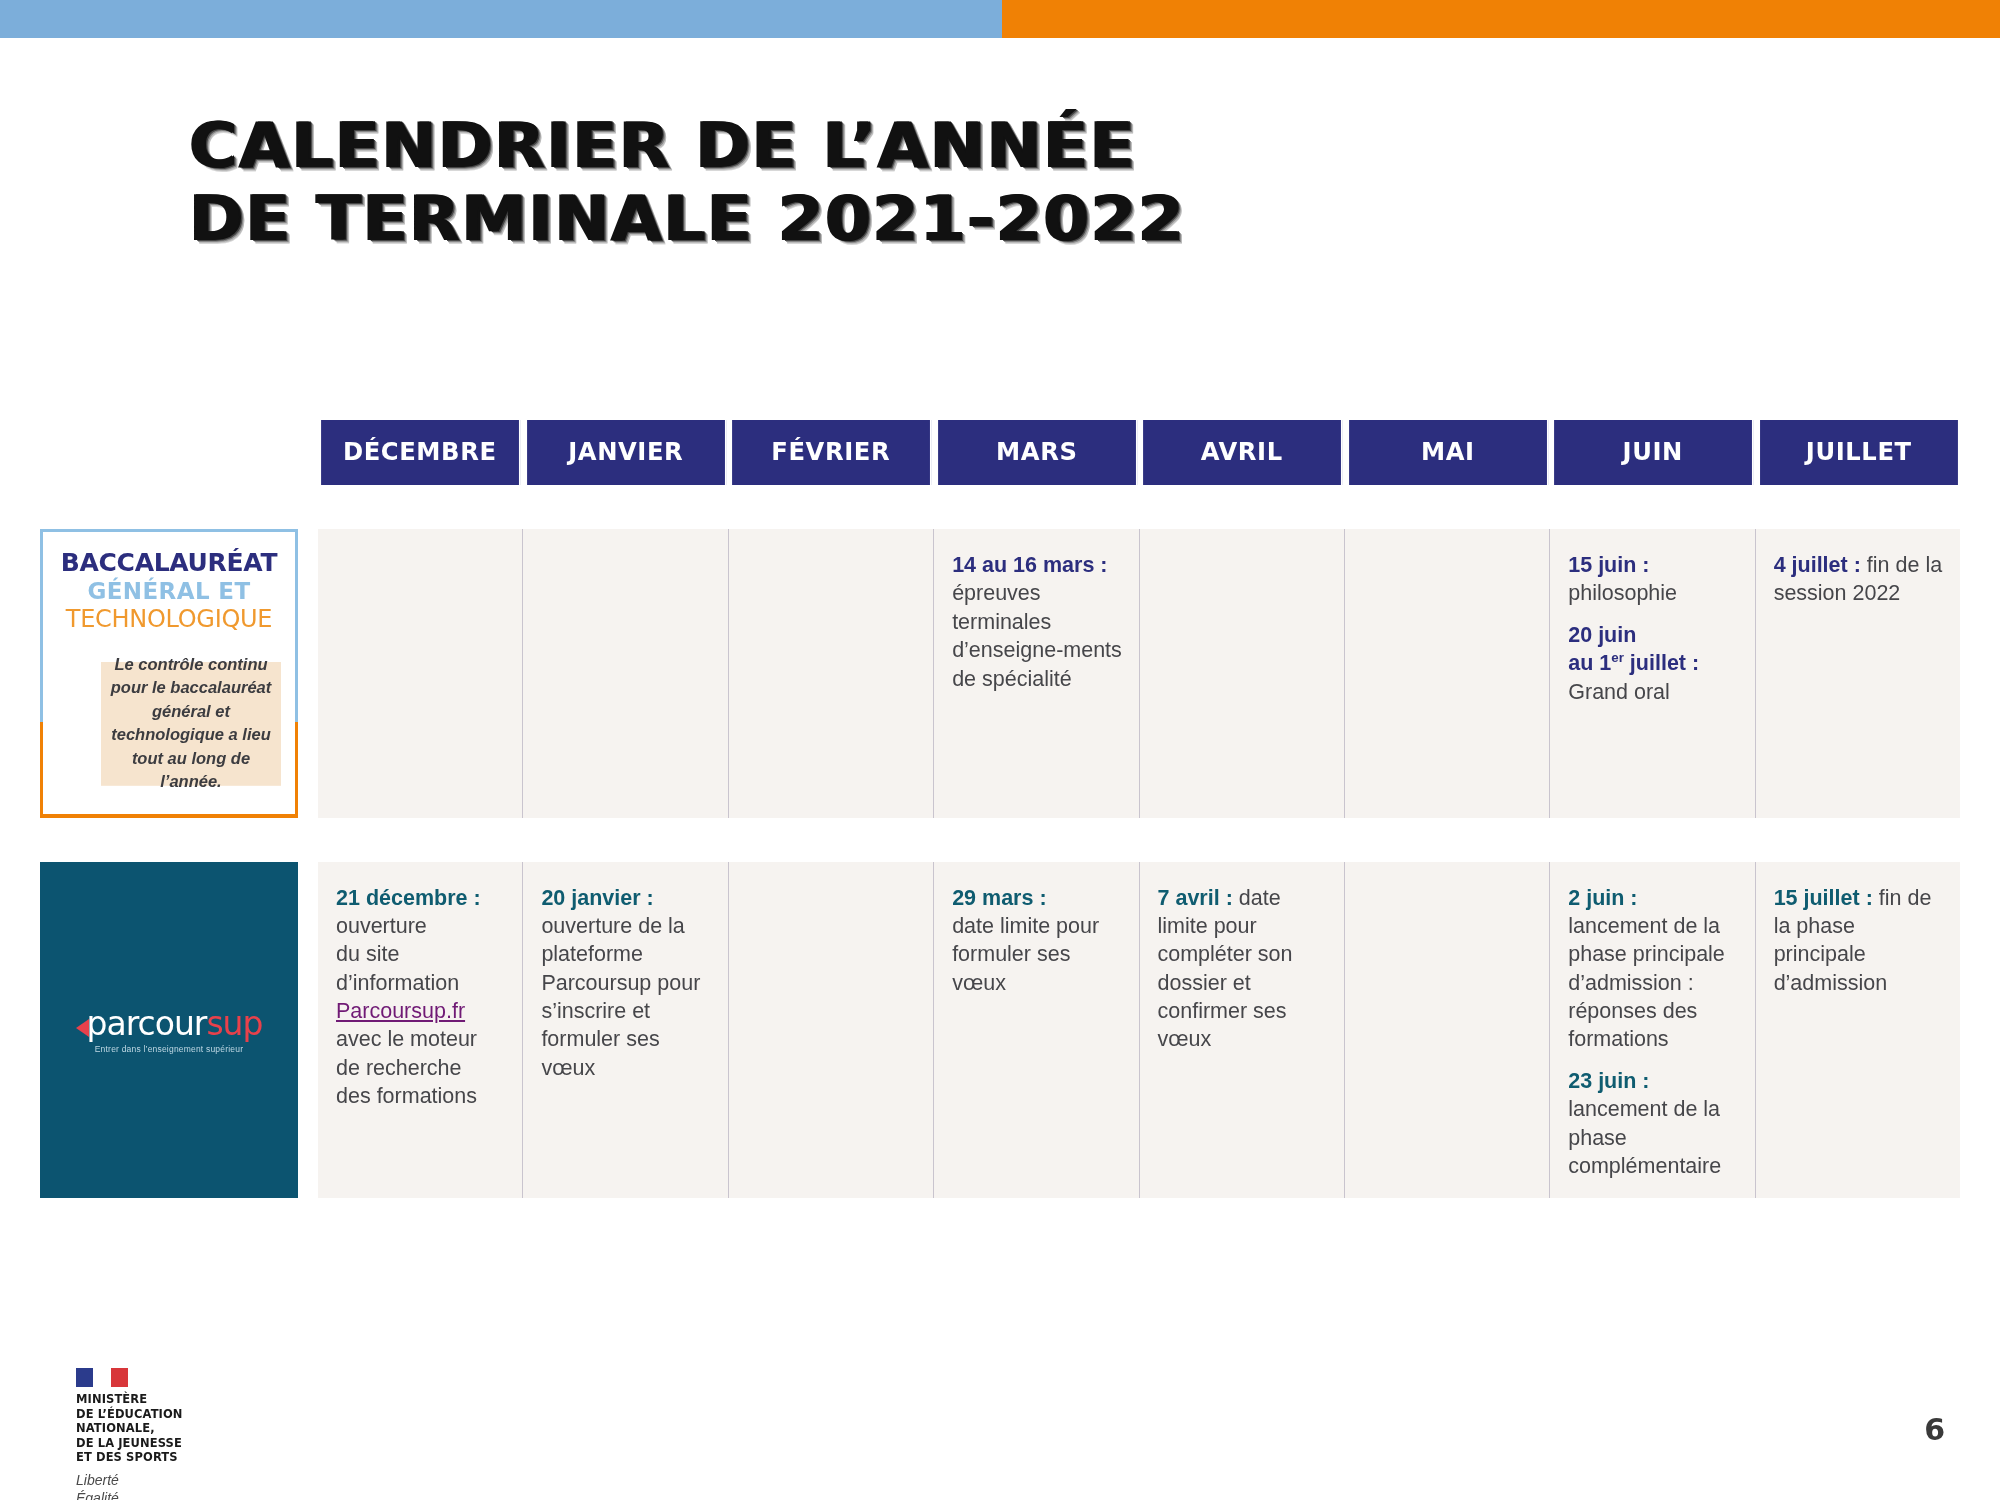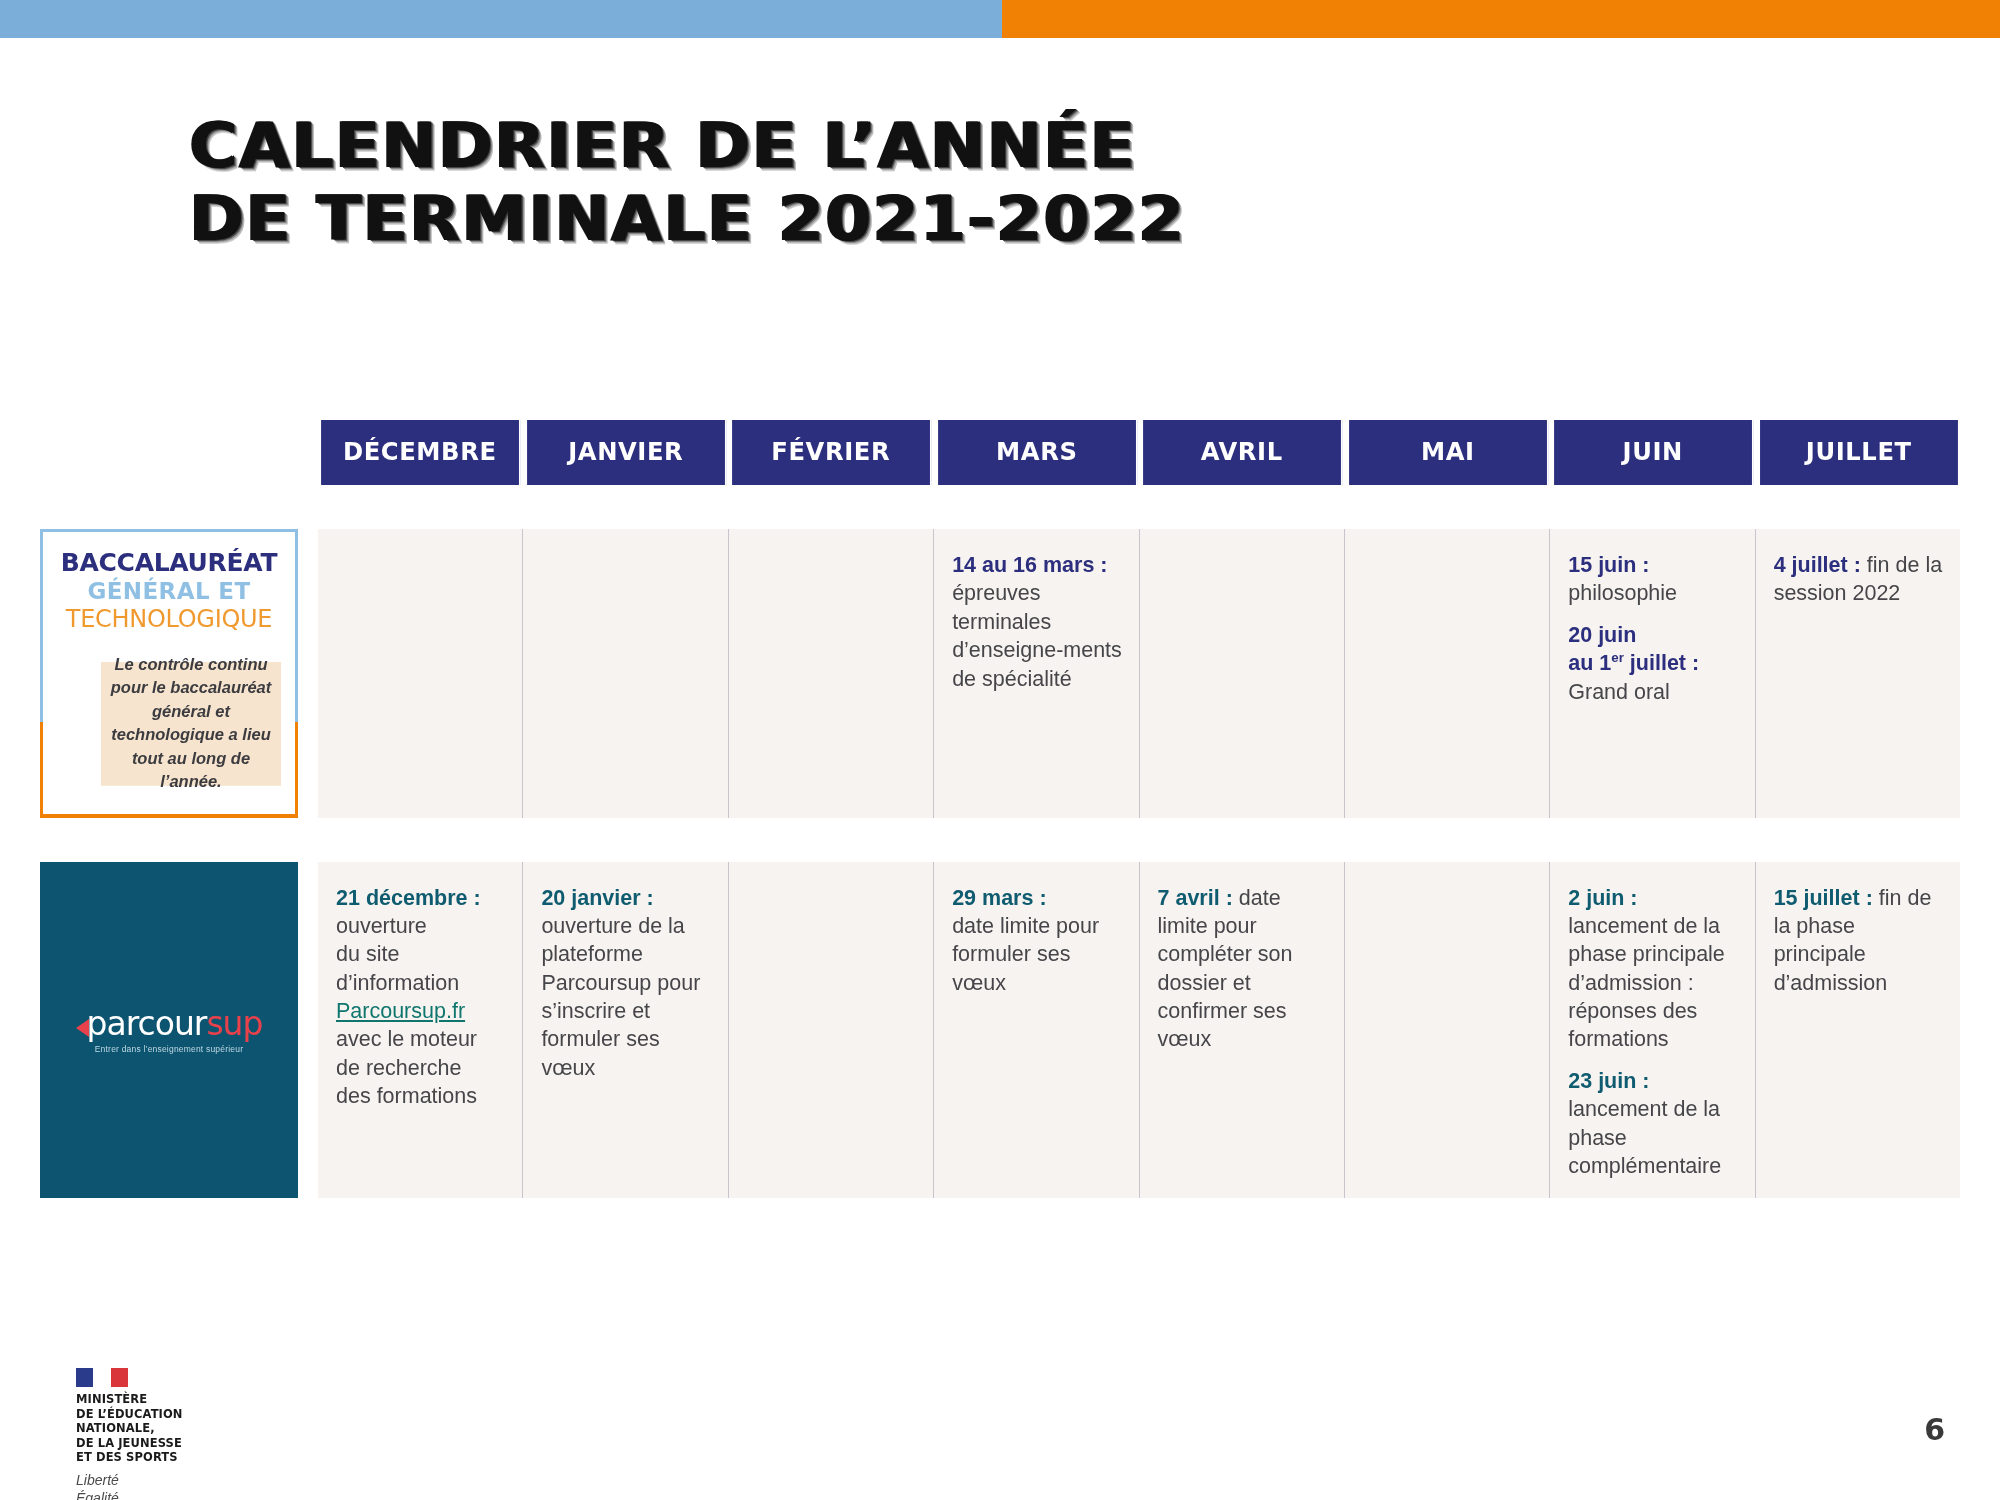--- a/index.html
+++ b/index.html
@@ -112,21 +112,21 @@
     color: #46464A;
     min-height: 100px;
   }
   .cell:last-child { border-right: none; }
 
   .cell p { margin: 0 0 0 0; }
   .cell p + p { margin-top: 13px; }
 
   .d-navy  { color: #2C2E7E; font-weight: 700; }
   .d-teal  { color: #0F5C70; font-weight: 700; }
-  .lnk     { color: #0f766e; text-decoration: underline; }
+  .lnk     { color: #701a75; text-decoration: underline; }
   sup { font-size: 0.62em; vertical-align: super; }
 
   
   .row-bac { margin-bottom: 44px; justify-content: center; }
   .row-bac .cell { min-height: 188px; }
 
   
   .bac-badge {
     width: 258px;
     box-sizing: border-box;

